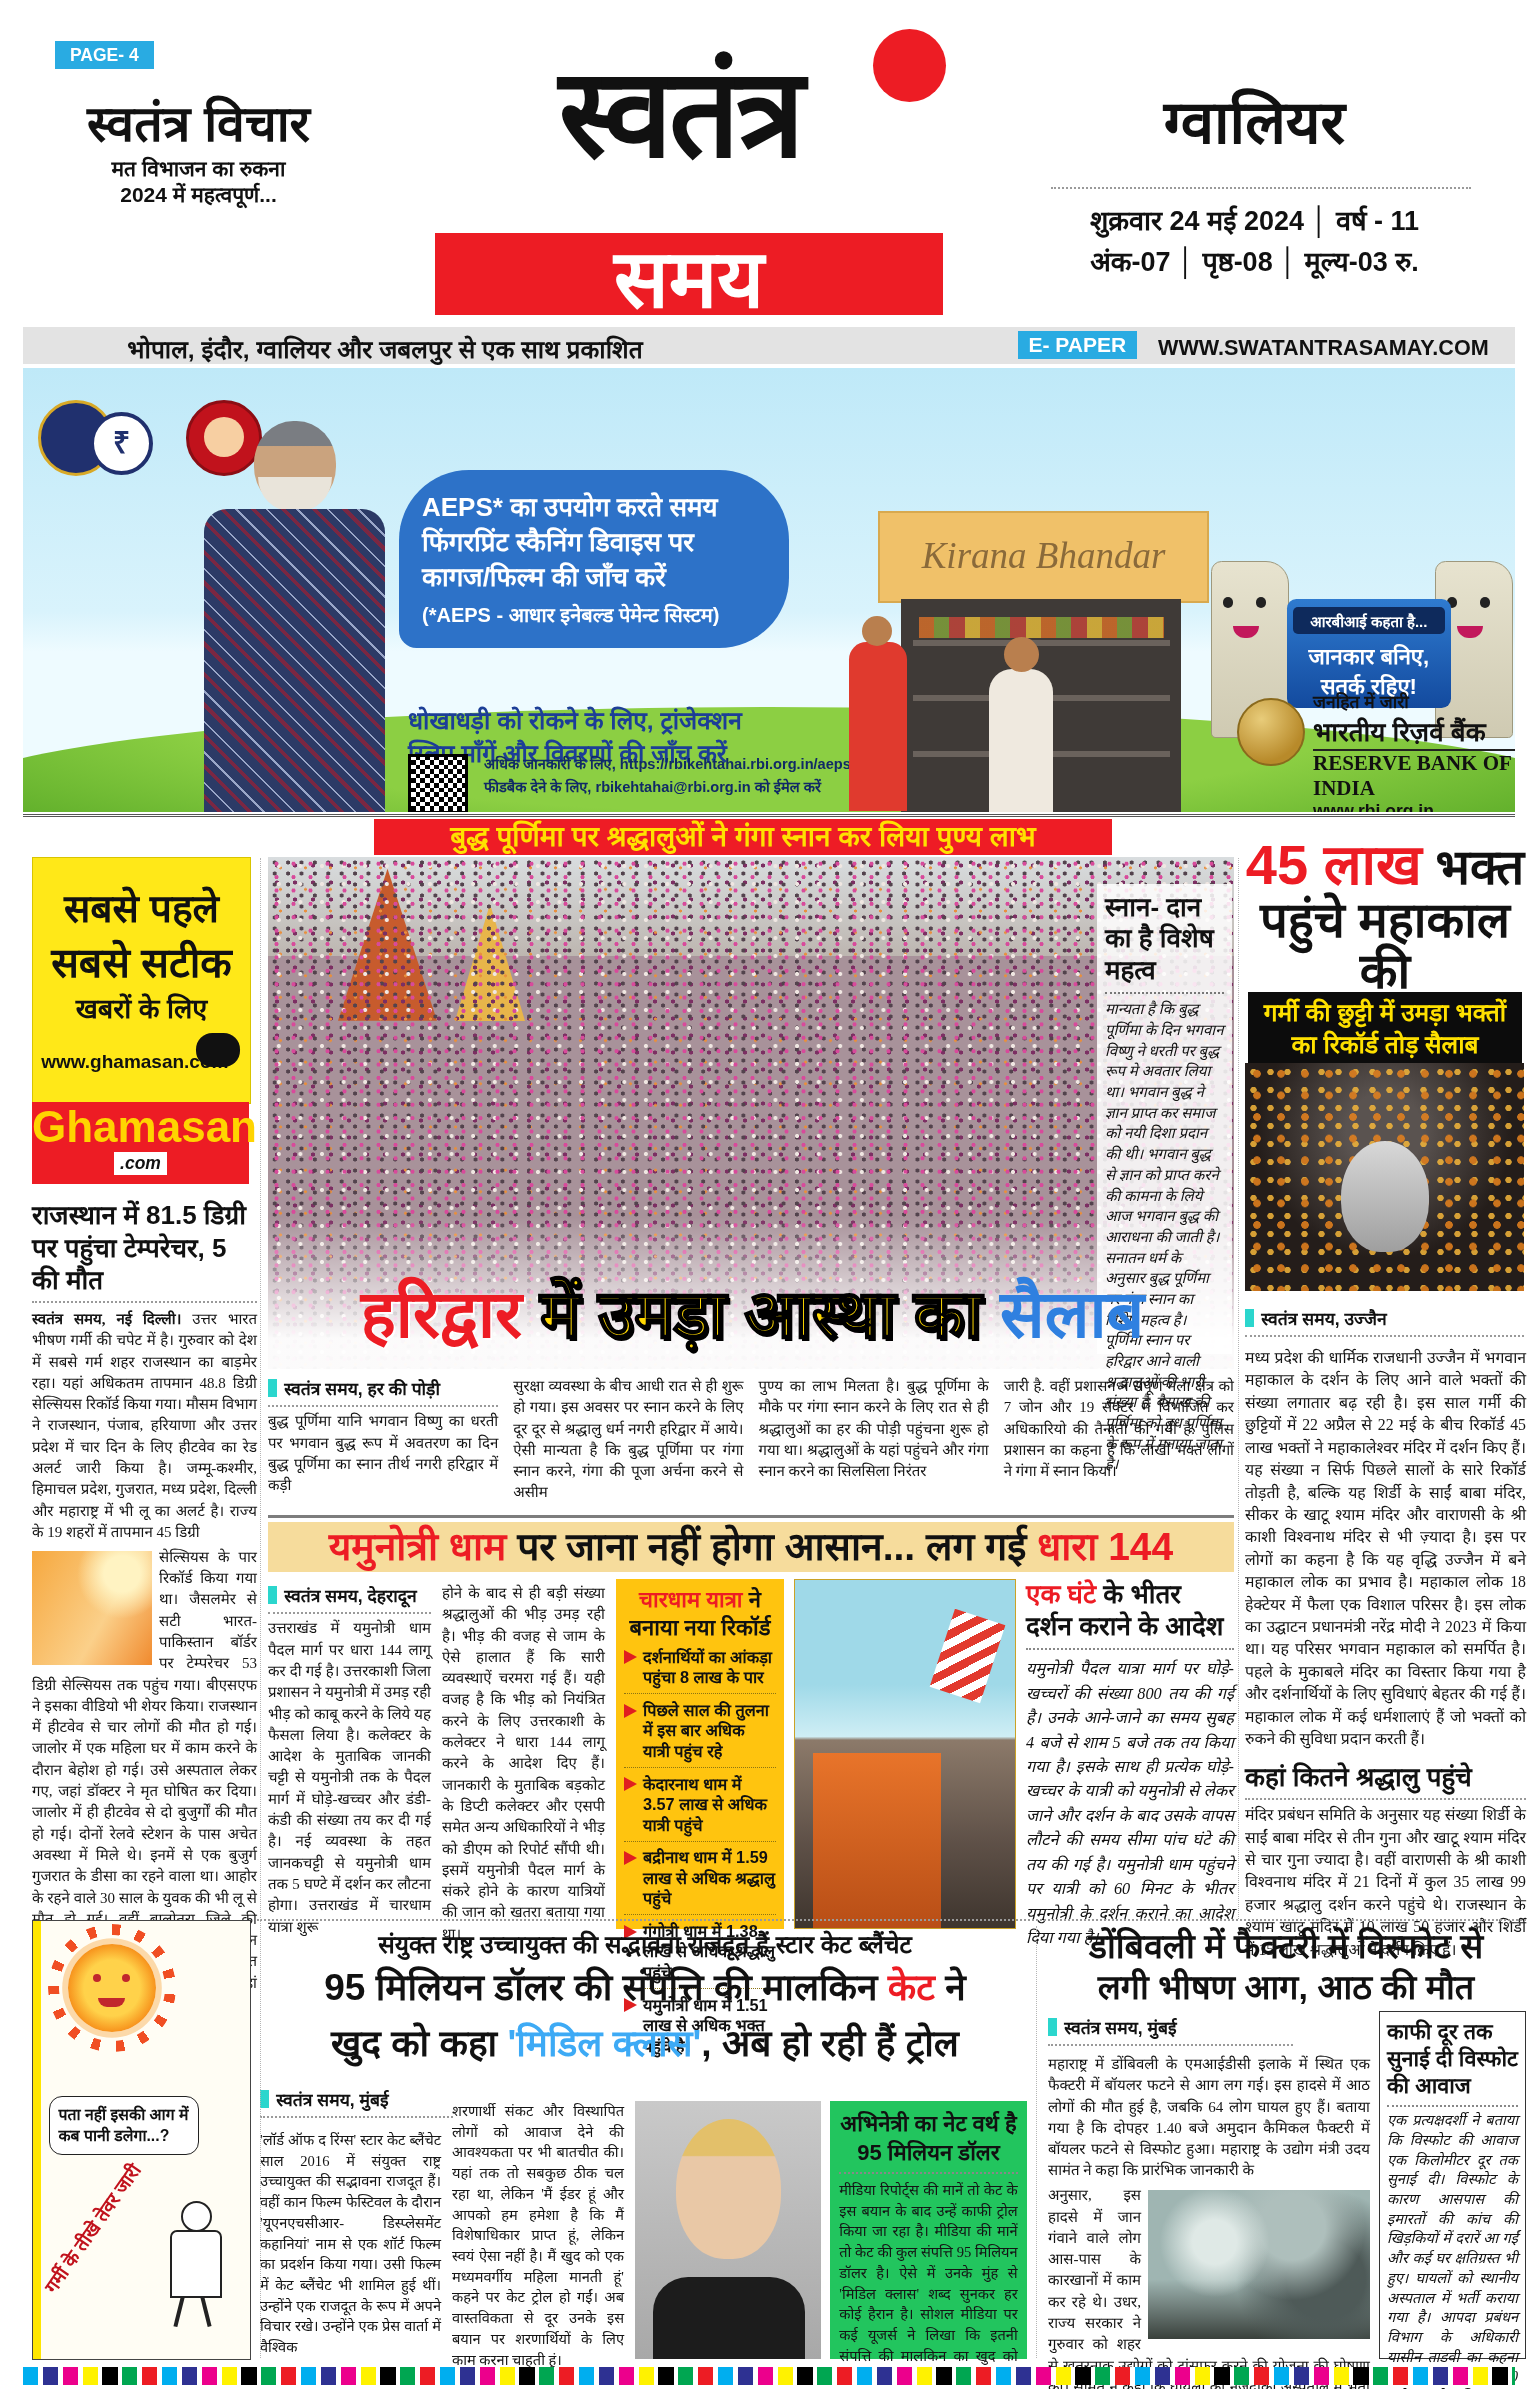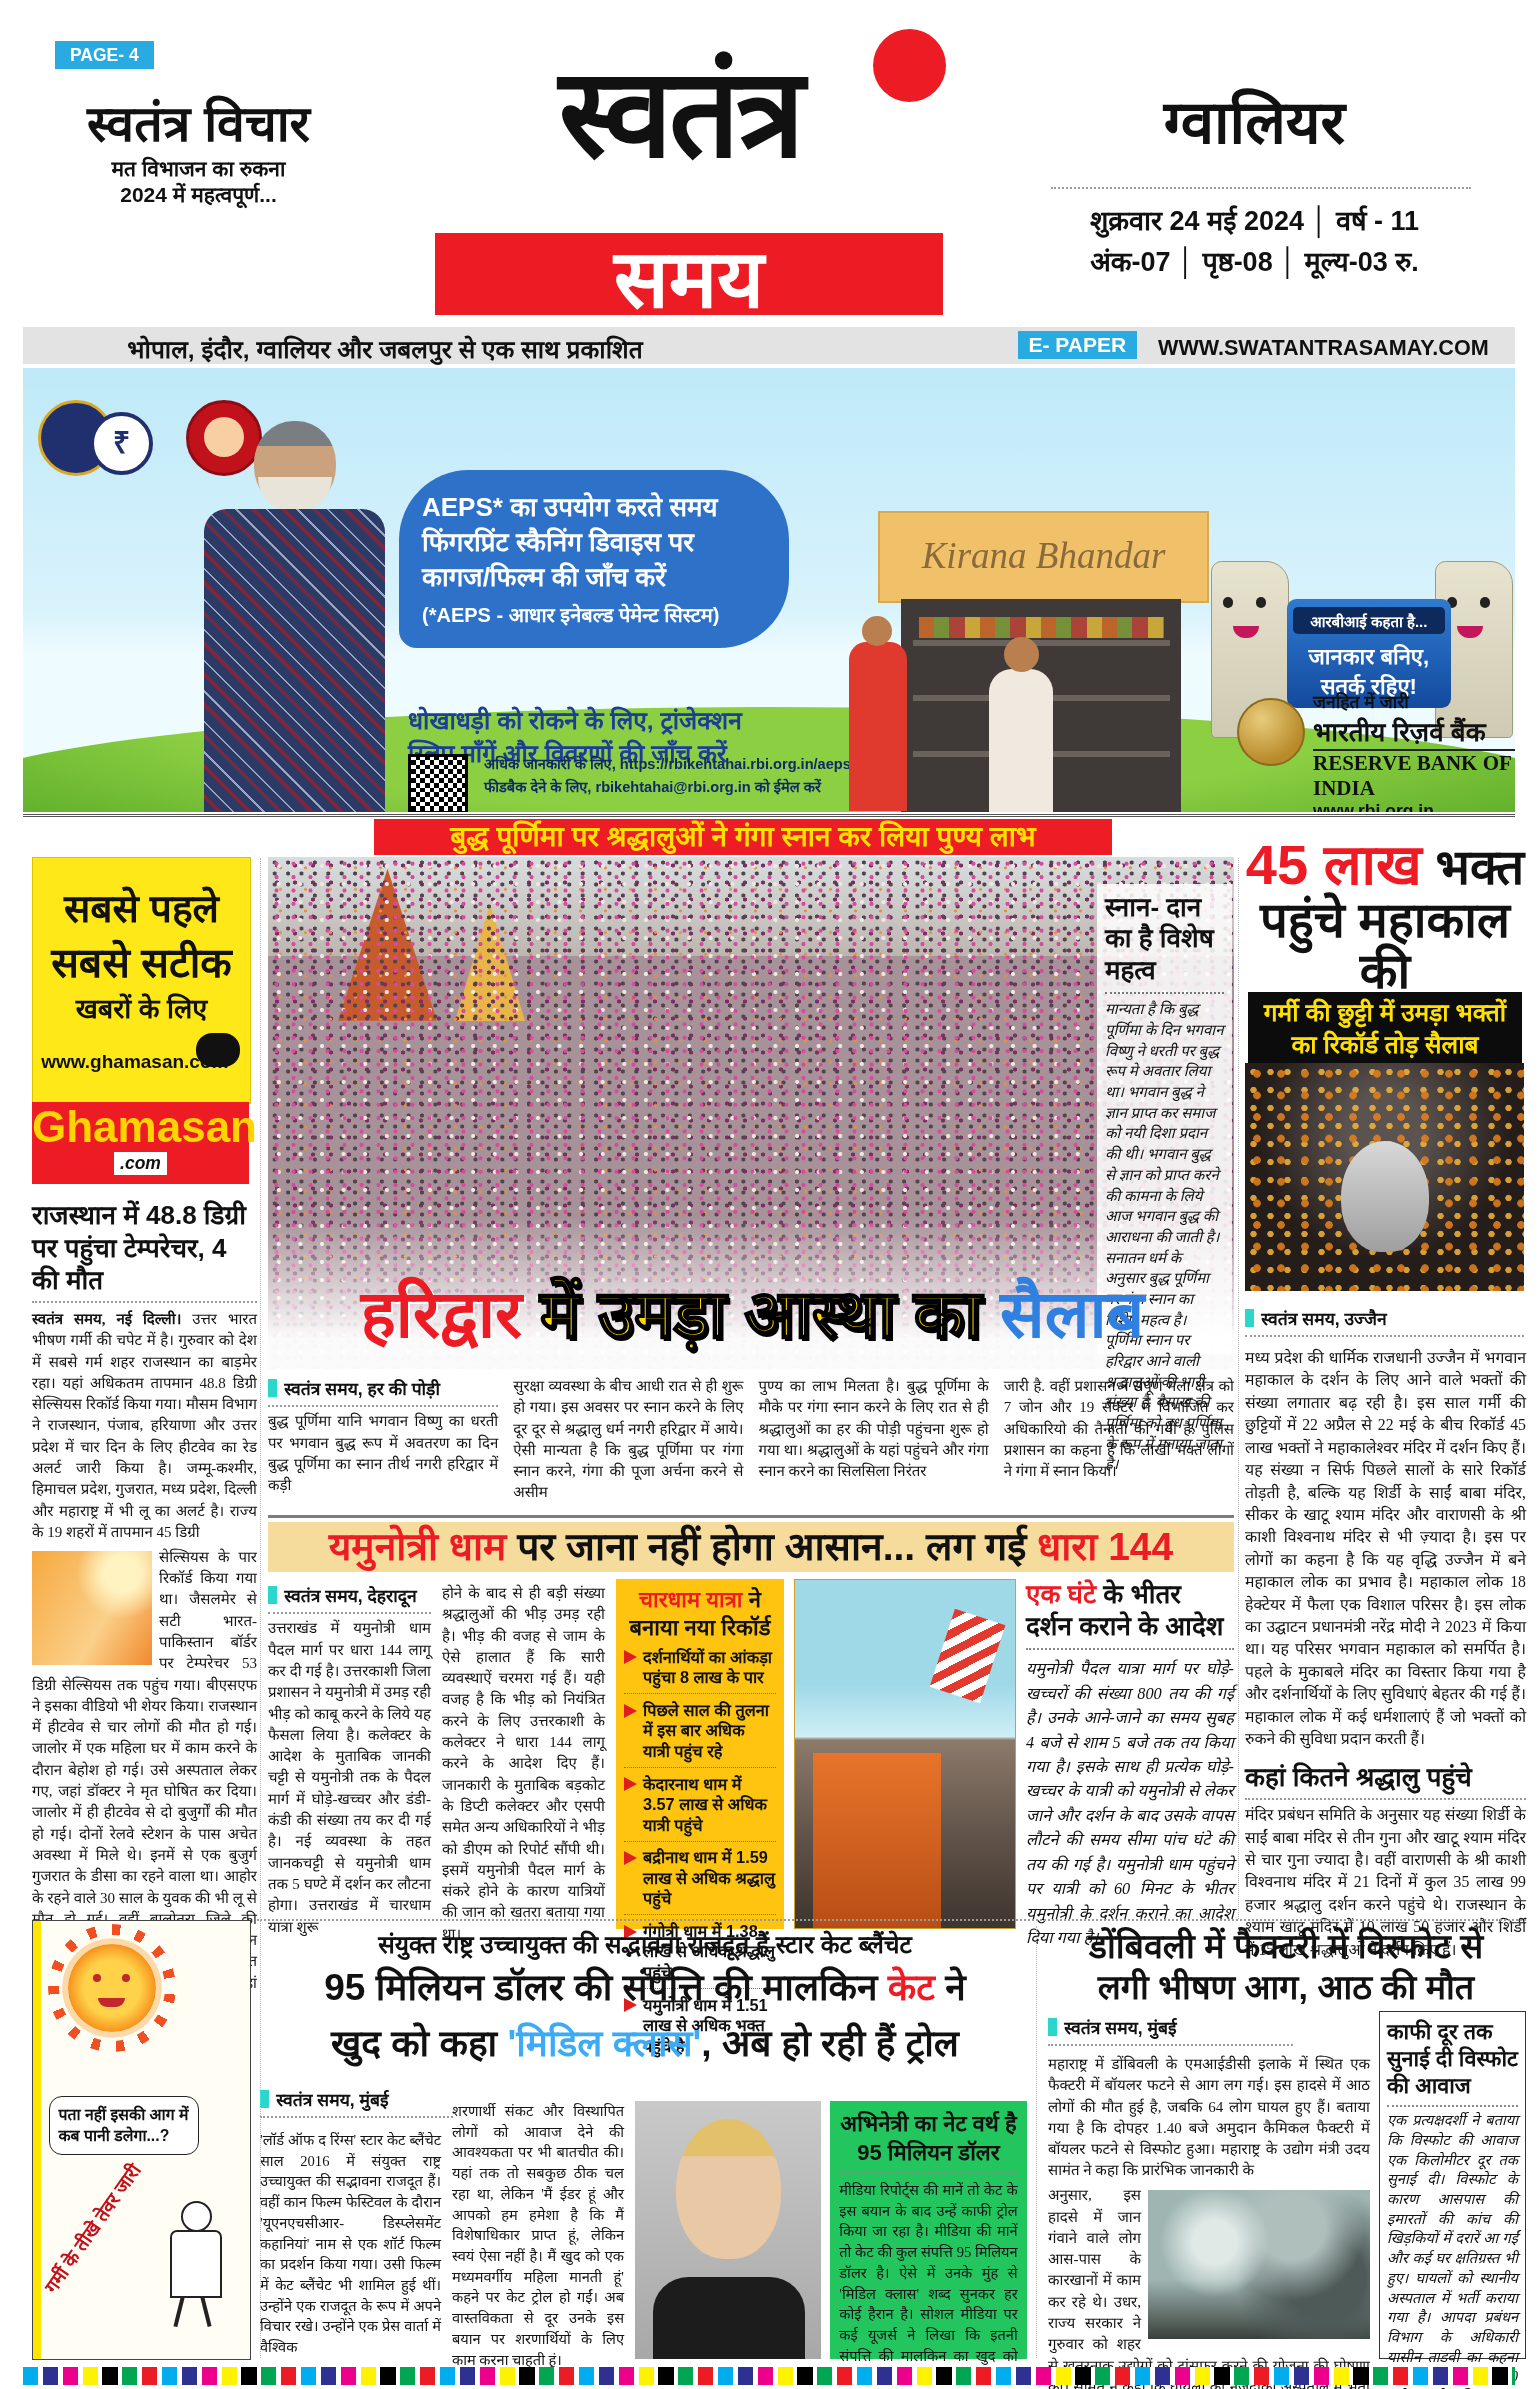--- a/index.html
+++ b/index.html
@@ -173,21 +173,21 @@
       <div class="abs" style="left:8.2px;top:193px;font-size:19px;font-weight:bold;">www.ghamasan.com</div>
       <div class="abs" style="left:163px;top:175px;width:44px;height:34px;background:#111;border-radius:16.3px;"></div>
     </div>
     <div class="abs ctr" style="left:0;top:245px;width:217px;height:82px;background:#ed1c24;">
       <span style="font-size:44px;font-weight:900;color:#ffd400;">Ghamasan</span>
       <span style="display:inline-block;background:#fff;color:#111;font-size:17.5px;font-weight:900;font-style:italic;padding:1.2px 5.8px;vertical-align:middle;">.com</span>
     </div>
   </div>
 
   <div class="abs" style="left:32px;top:1199px;width:225px;">
-    <div style="font-size:26px;font-weight:900;line-height:1.25;border-bottom:2.3px dotted #999;padding-bottom:4.7px;">राजस्थान में 48.8 डिग्री पर पहुंचा टेम्परेचर, 4 की मौत</div>
+    <div style="font-size:26px;font-weight:900;line-height:1.25;border-bottom:2.3px dotted #999;padding-bottom:4.7px;">राजस्थान में 81.5 डिग्री पर पहुंचा टेम्परेचर, 5 की मौत</div>
     <p class="bodytxt" style="margin:5.8px 0 0;"><b>स्वतंत्र समय, नई दिल्ली।</b> <span>उत्तर भारत भीषण गर्मी की चपेट में है। गुरुवार को देश में सबसे गर्म शहर राजस्थान का बाड़मेर रहा। यहां अधिकतम तापमान 48.8 डिग्री सेल्सियस रिकॉर्ड किया गया। मौसम विभाग ने राजस्थान, पंजाब, हरियाणा और उत्तर प्रदेश में चार दिन के लिए हीटवेव का रेड अलर्ट जारी किया है। जम्मू-कश्मीर, हिमाचल प्रदेश, गुजरात, मध्य प्रदेश, दिल्ली और महाराष्ट्र में भी लू का अलर्ट है। राज्य के 19 शहरों में तापमान 45 डिग्री</span></p>
     <div>
       <div class="heatimg" style="float:left;width:120px;height:114px;margin:4.7px 7px 2.3px 0;"></div>
       <p class="bodytxt" style="margin:3.5px 0 0;">सेल्सियस के पार रिकॉर्ड किया गया था। जैसलमेर से सटी भारत-पाकिस्तान बॉर्डर पर टेम्परेचर 53 डिग्री सेल्सियस तक पहुंच गया। बीएसएफ ने इसका वीडियो भी शेयर किया। राजस्थान में हीटवेव से चार लोगों की मौत हो गई। जालोर में एक महिला घर में काम करने के दौरान बेहोश हो गई। उसे अस्पताल लेकर गए, जहां डॉक्टर ने मृत घोषित कर दिया। जालोर में ही हीटवेव से दो बुजुर्गों की मौत हो गई। दोनों रेलवे स्टेशन के पास अचेत अवस्था में मिले थे। इनमें से एक बुजुर्ग गुजरात के डीसा का रहने वाला था। आहोर के रहने वाले 30 साल के युवक की भी लू से मौत हो गई। वहीं बालोतरा जिले की निर्माणाधीन रिफाइनरी में काम के दौरान मजदूर की तबीयत बिगड़ गई। अचेत अवस्था में उसे हॉस्पिटल लेकर गए, जहां उसने दम तोड़ दिया।</p>
     </div>
   </div>
 
   <div class="abs ph-haridwar" style="left:268px;top:857px;width:966px;height:512px;">
     <div class="abs" style="left:0;top:0;width:100%;height:99px;background:linear-gradient(#d9dddf,#bdb6b0);"></div>
     <div class="abs" style="left:70px;top:11.7px;width:99px;height:152px;background:#c75b2d;clip-path:polygon(50% 0,100% 100%,0 100%);"></div>

